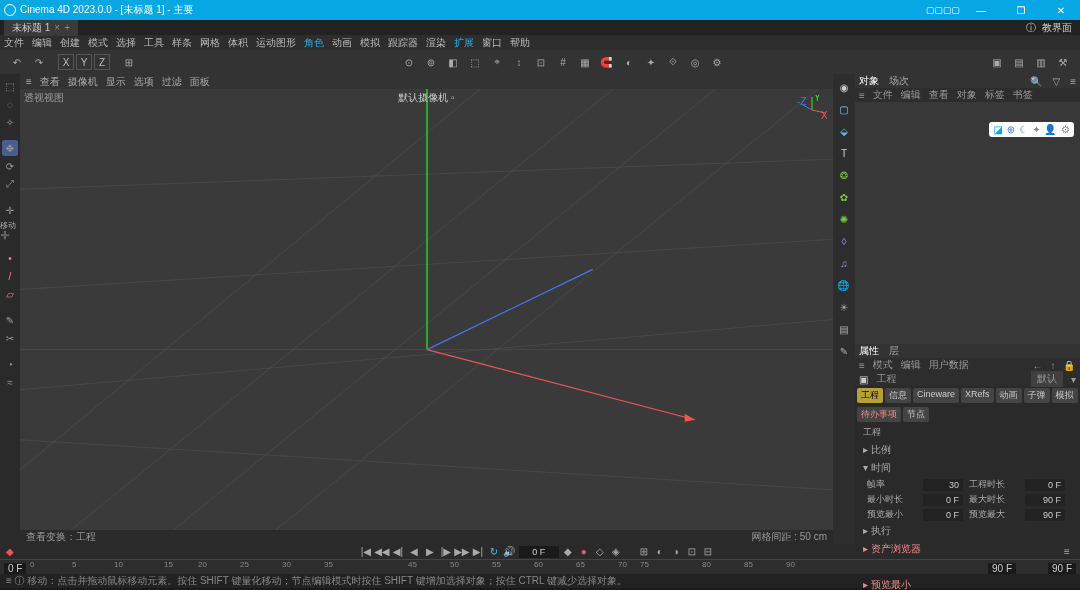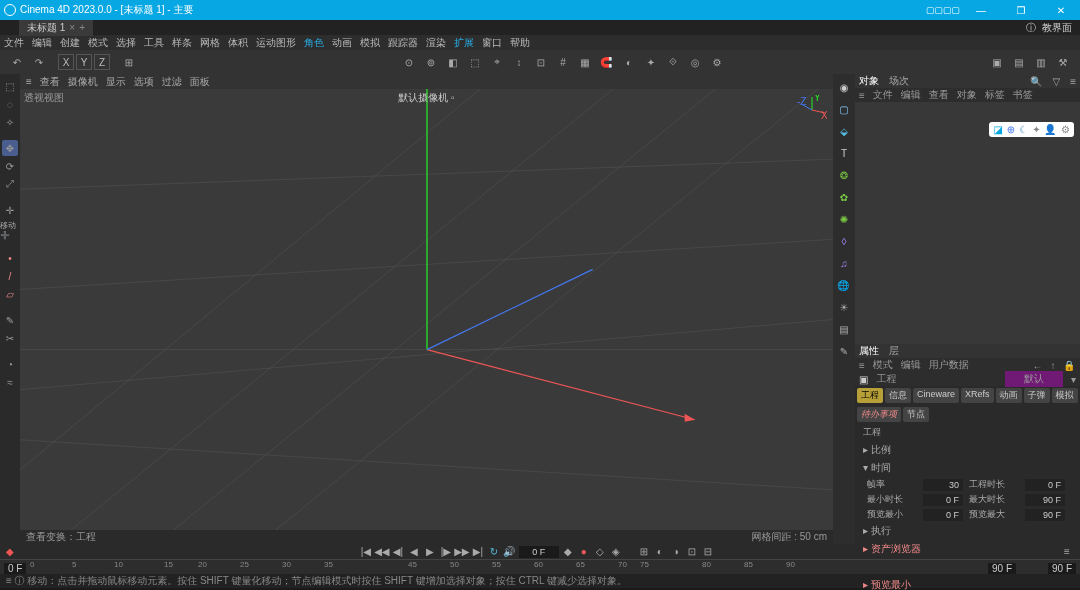--- a/index.html
+++ b/index.html
@@ -40,21 +40,21 @@
 .panel-head { height:14px; background:#333; display:flex; align-items:center; padding:0 4px; gap:10px; color:#aaa; font-size:10px; }
 .panel-head .ptab { cursor:pointer; }
 .panel-head .ptab.active { color:#fff; }
 .panel-sub { height:14px; background:#2d2d2d; display:flex; align-items:center; padding:0 4px; gap:8px; color:#999; font-size:9px; }
 .objpanel { flex:1; background:#383838; position:relative; }
 .iconpill { position:absolute; top:20px; right:6px; background:#fff; border-radius:3px; padding:2px 4px; display:flex; gap:4px; }
 .attrpanel { height:200px; background:#2a2a2a; display:flex; flex-direction:column; }
 .attr-tabs { display:flex; gap:2px; padding:2px; flex-wrap:wrap; }
 .attr-tab { padding:1px 4px; background:#444; color:#ccc; cursor:pointer; font-size:9px; border-radius:2px; }
 .attr-tab.active { background:#b8a039; color:#000; }
-.attr-tab.red { color:#e88;font-style:italic; }
+.attr-tab.red { color:#e88; }
 .attr-section { padding:2px 8px; color:#aaa; font-size:9px; }
 .attr-section .arrow { display:inline-block; width:8px; }
 .attr-row { display:flex; align-items:center; padding:1px 12px; gap:6px; }
 .attr-row .albl { width:50px; color:#aaa; font-size:9px; }
 .attr-row .aval { width:40px; background:#222; text-align:right; padding:1px 4px; color:#ccc; font-size:9px; }
 .timeline { height:30px; background:#2a2a2a; display:flex; flex-direction:column; }
 .tl-controls { height:15px; display:flex; align-items:center; padding:0 6px; gap:2px; }
 .tl-btn { width:14px; height:14px; display:flex; align-items:center; justify-content:center; color:#aaa; cursor:pointer; }
 .tl-input { width:40px; background:#1a1a1a; color:#ccc; text-align:center; font-size:9px; padding:1px; }
 .tl-ruler { height:15px; background:#2d2d2d; position:relative; border-top:1px solid #444; }
@@ -70,21 +70,21 @@
   <div class="title">Cinema 4D 2023.0.0 - [未标题 1] - 主要</div>
   <span style="font-size:9px;margin-right:6px;">▢▢▢▢</span>
   <div class="winbtns">
     <div class="winbtn">—</div>
     <div class="winbtn">❐</div>
     <div class="winbtn">✕</div>
   </div>
 </div>
 
 <div class="workrow">
-  <div style="position:absolute;left:19px;text-align:center;" class="tab">
+  <div style="position:absolute;left:4px;text-align:center;" class="tab">
     <span>未标题 1</span>
     <span class="x">×</span>
     <span style="color:#888">+</span>
   </div>
   <div class="right">
     <span>ⓘ</span>
     <span>教界面</span>
 
   </div>
 </div>
@@ -270,21 +270,21 @@
         <span>用户数据</span>
         <div class="spacer"></div>
         <span>←</span>
         <span>↑</span>
         <span>🔒</span>
       </div>
       <div class="panel-sub">
         <span style="color:#ccc">▣</span>
         <span>工程</span>
         <div class="spacer"></div>
-        <span style="background:#701a75;padding:1px 19px">默认</span>
+        <span style="background:#404040;padding:1px 6px">默认</span>
         <span>▾</span>
       </div>
       <div class="attr-tabs" id="attrtabs">
           <span class="attr-tab active">工程</span>
           <span class="attr-tab">信息</span>
           <span class="attr-tab">Cineware</span>
           <span class="attr-tab">XRefs</span>
           <span class="attr-tab">动画</span>
           <span class="attr-tab">子弹</span>
           <span class="attr-tab">模拟</span>

